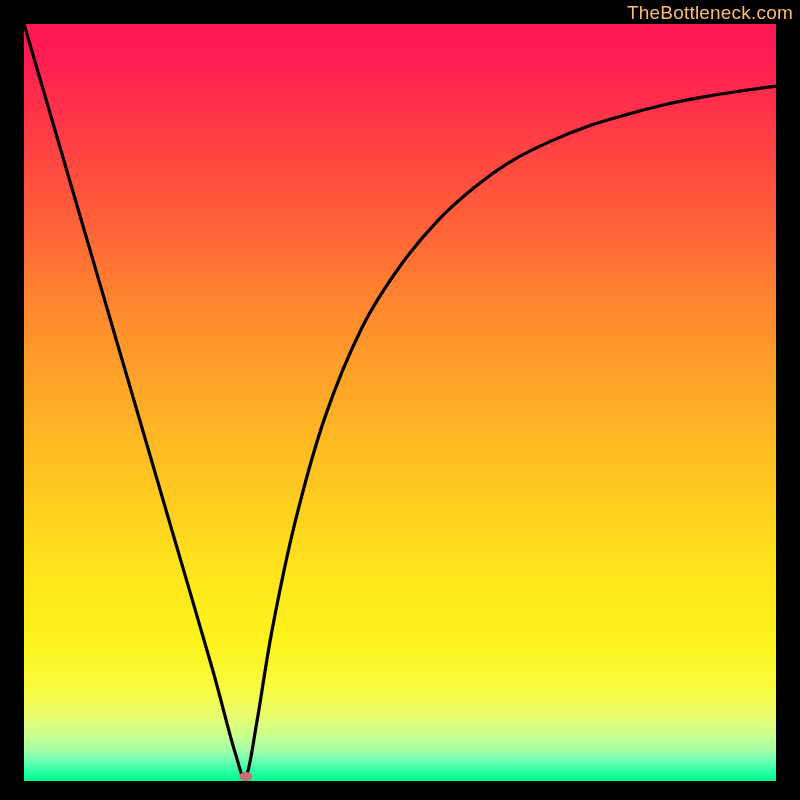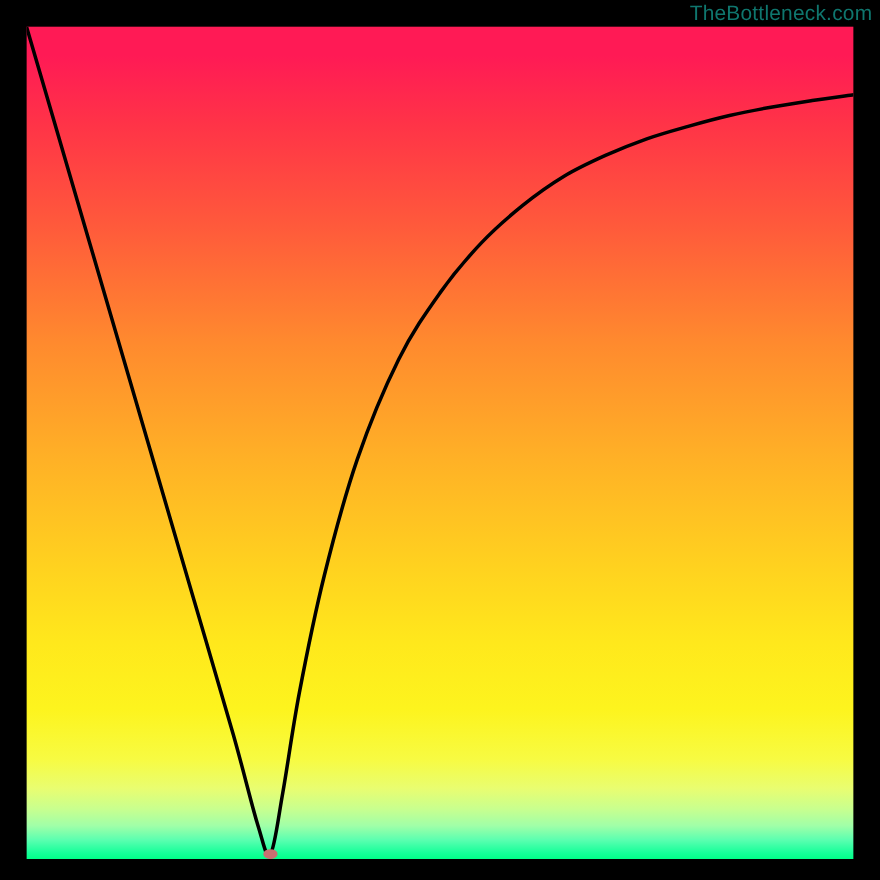--- a/index.html
+++ b/index.html
@@ -45,21 +45,21 @@
     inset: 0;
     width: 100%;
     height: 100%;
   }
   .watermark {
     position: absolute;
     top: 2px;
     right: 7px;
     font-family: Arial, Helvetica, sans-serif;
     font-size: 19px;
-    color: #0f766e;
+    color: #fdba74;
     user-select: none;
     letter-spacing: 0.2px;
   }
 </style>
 </head>
 <body>
 
 <div class="frame">
   <div class="plot-area">
     <div class="gradient"></div>

